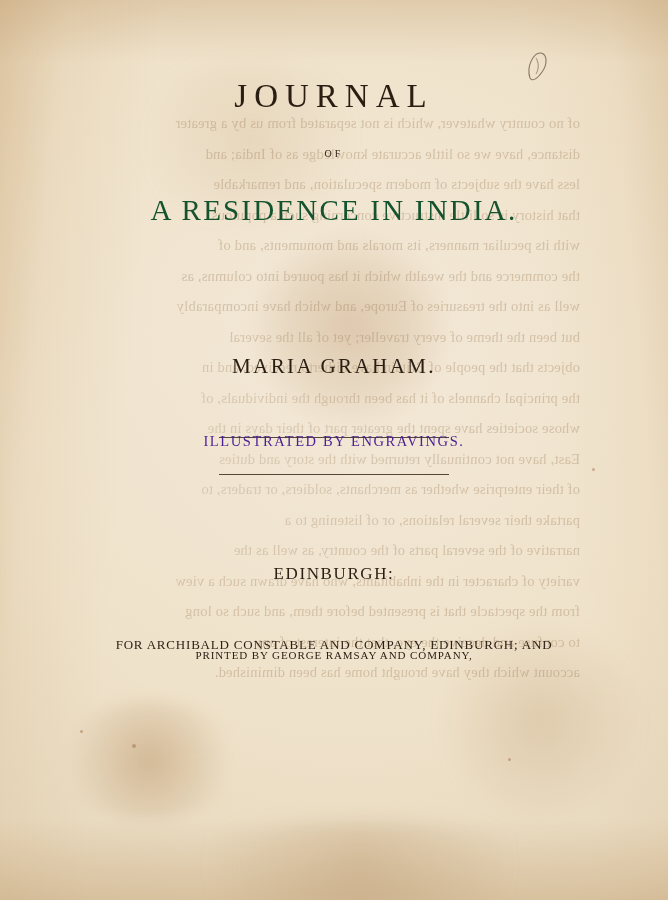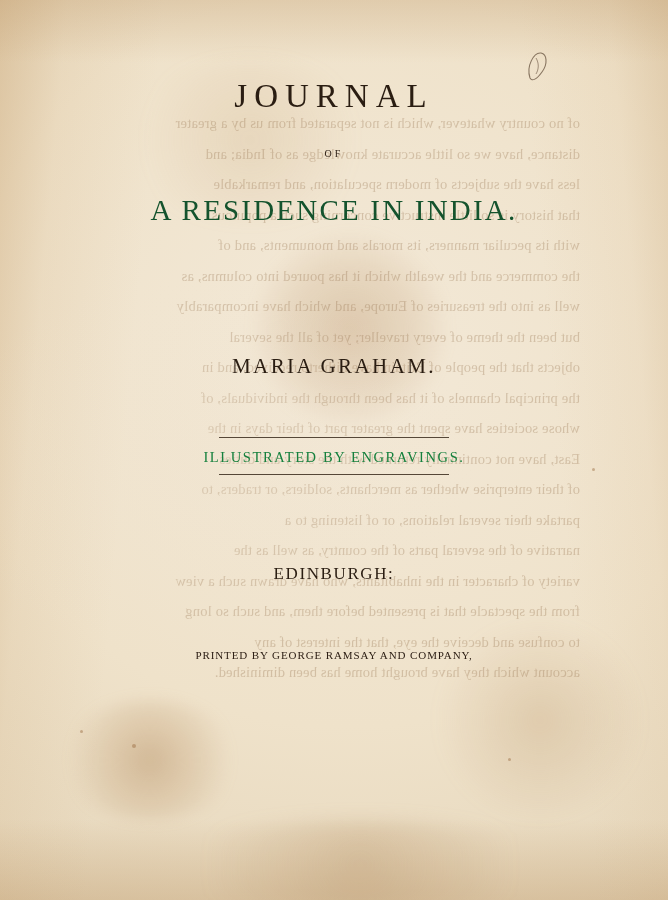--- a/index.html
+++ b/index.html
@@ -161,24 +161,24 @@
     left: 50%;
     transform: translateX(-50%);
     height: 1px;
     background: #3a2a1c;
     opacity: 0.85;
   }
   .rule.top-rule { top: 437px; width: 230px; }
   .rule.bottom-rule { top: 474px; width: 230px; }
 
   .illustrated {
-    top: 449px;
+    top: 433px;
     font-size: 14.5px;
     letter-spacing: 1.6px;
-    color: #15803d;
+    color: #4c1d95;
   }
 
   .imprint-city {
     top: 564px;
     font-size: 17px;
     letter-spacing: 1.6px;
     color: #2a1d12;
   }
   .imprint-1 {
     top: 649px;
@@ -281,20 +281,21 @@
     <div class="line title-of">OF</div>
     <div class="line title-sub">A RESIDENCE IN INDIA.</div>
     <div class="line title-author">MARIA GRAHAM.</div>
 
     <div class="rule top-rule"></div>
     <div class="line illustrated">ILLUSTRATED BY ENGRAVINGS.</div>
     <div class="rule bottom-rule"></div>
 
     <div class="line imprint-city">EDINBURGH:</div>
     <div class="line imprint-1">PRINTED BY GEORGE RAMSAY AND COMPANY,</div>
+    <div class="line imprint-2">FOR ARCHIBALD CONSTABLE AND COMPANY, EDINBURGH; AND</div>
   </div>
 
   <div id="pencil-mark">
     <svg width="30" height="40" viewBox="0 0 30 40" fill="none">
       <path d="M6 30 C2 18, 10 4, 17 5 C23 6, 24 16, 18 24 C13 31, 8 34, 6 30 Z" stroke="#6e5a46" stroke-width="1.1" fill="none" opacity="0.8"></path>
       <path d="M12 10 C15 15, 15 21, 12 26" stroke="#6e5a46" stroke-width="0.9" fill="none" opacity="0.7"></path>
     </svg>
   </div>
 
 </div>

